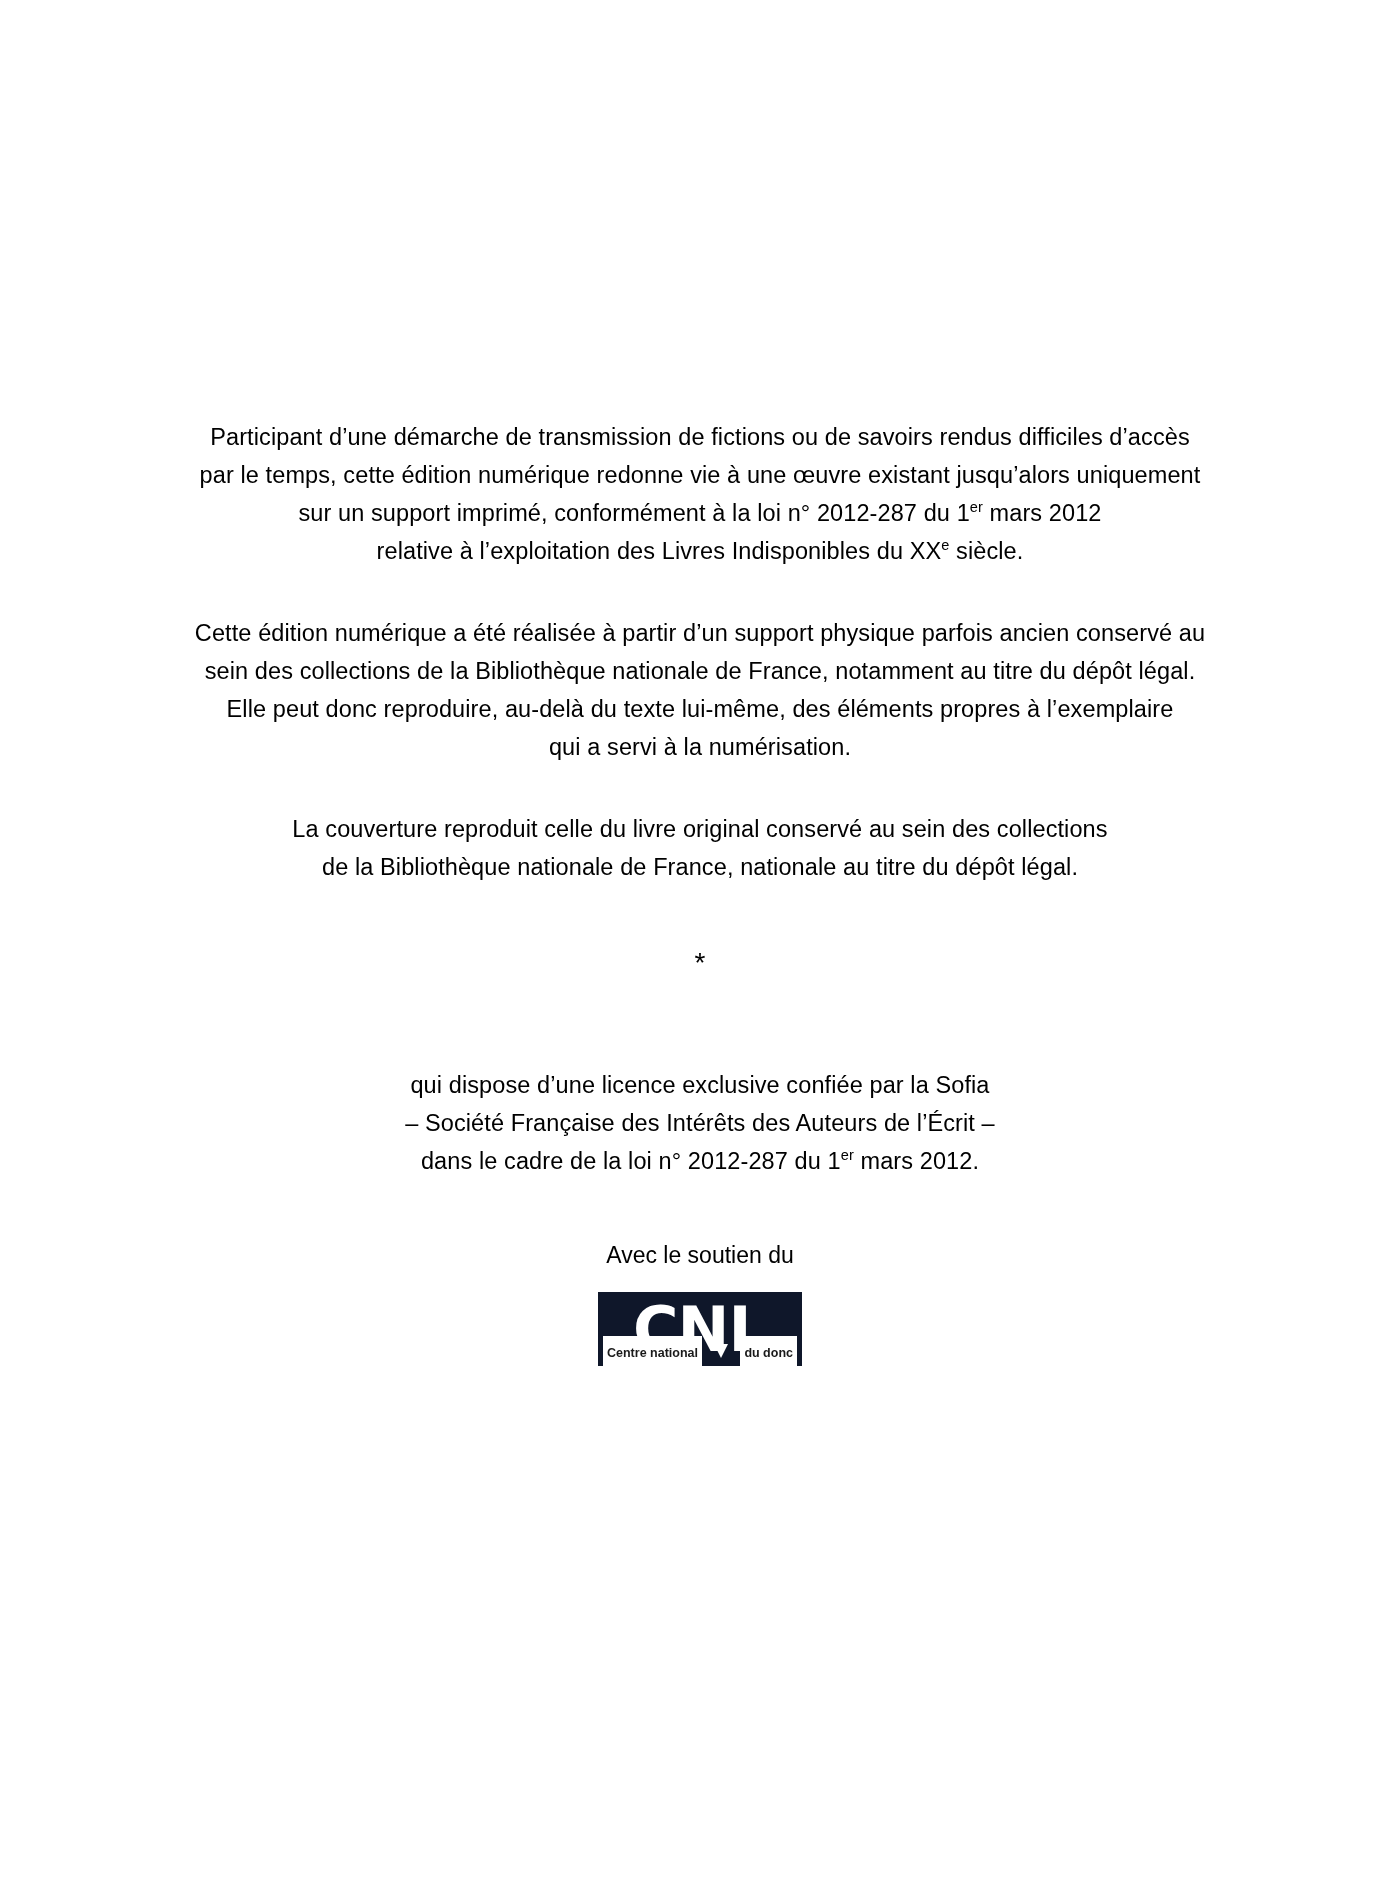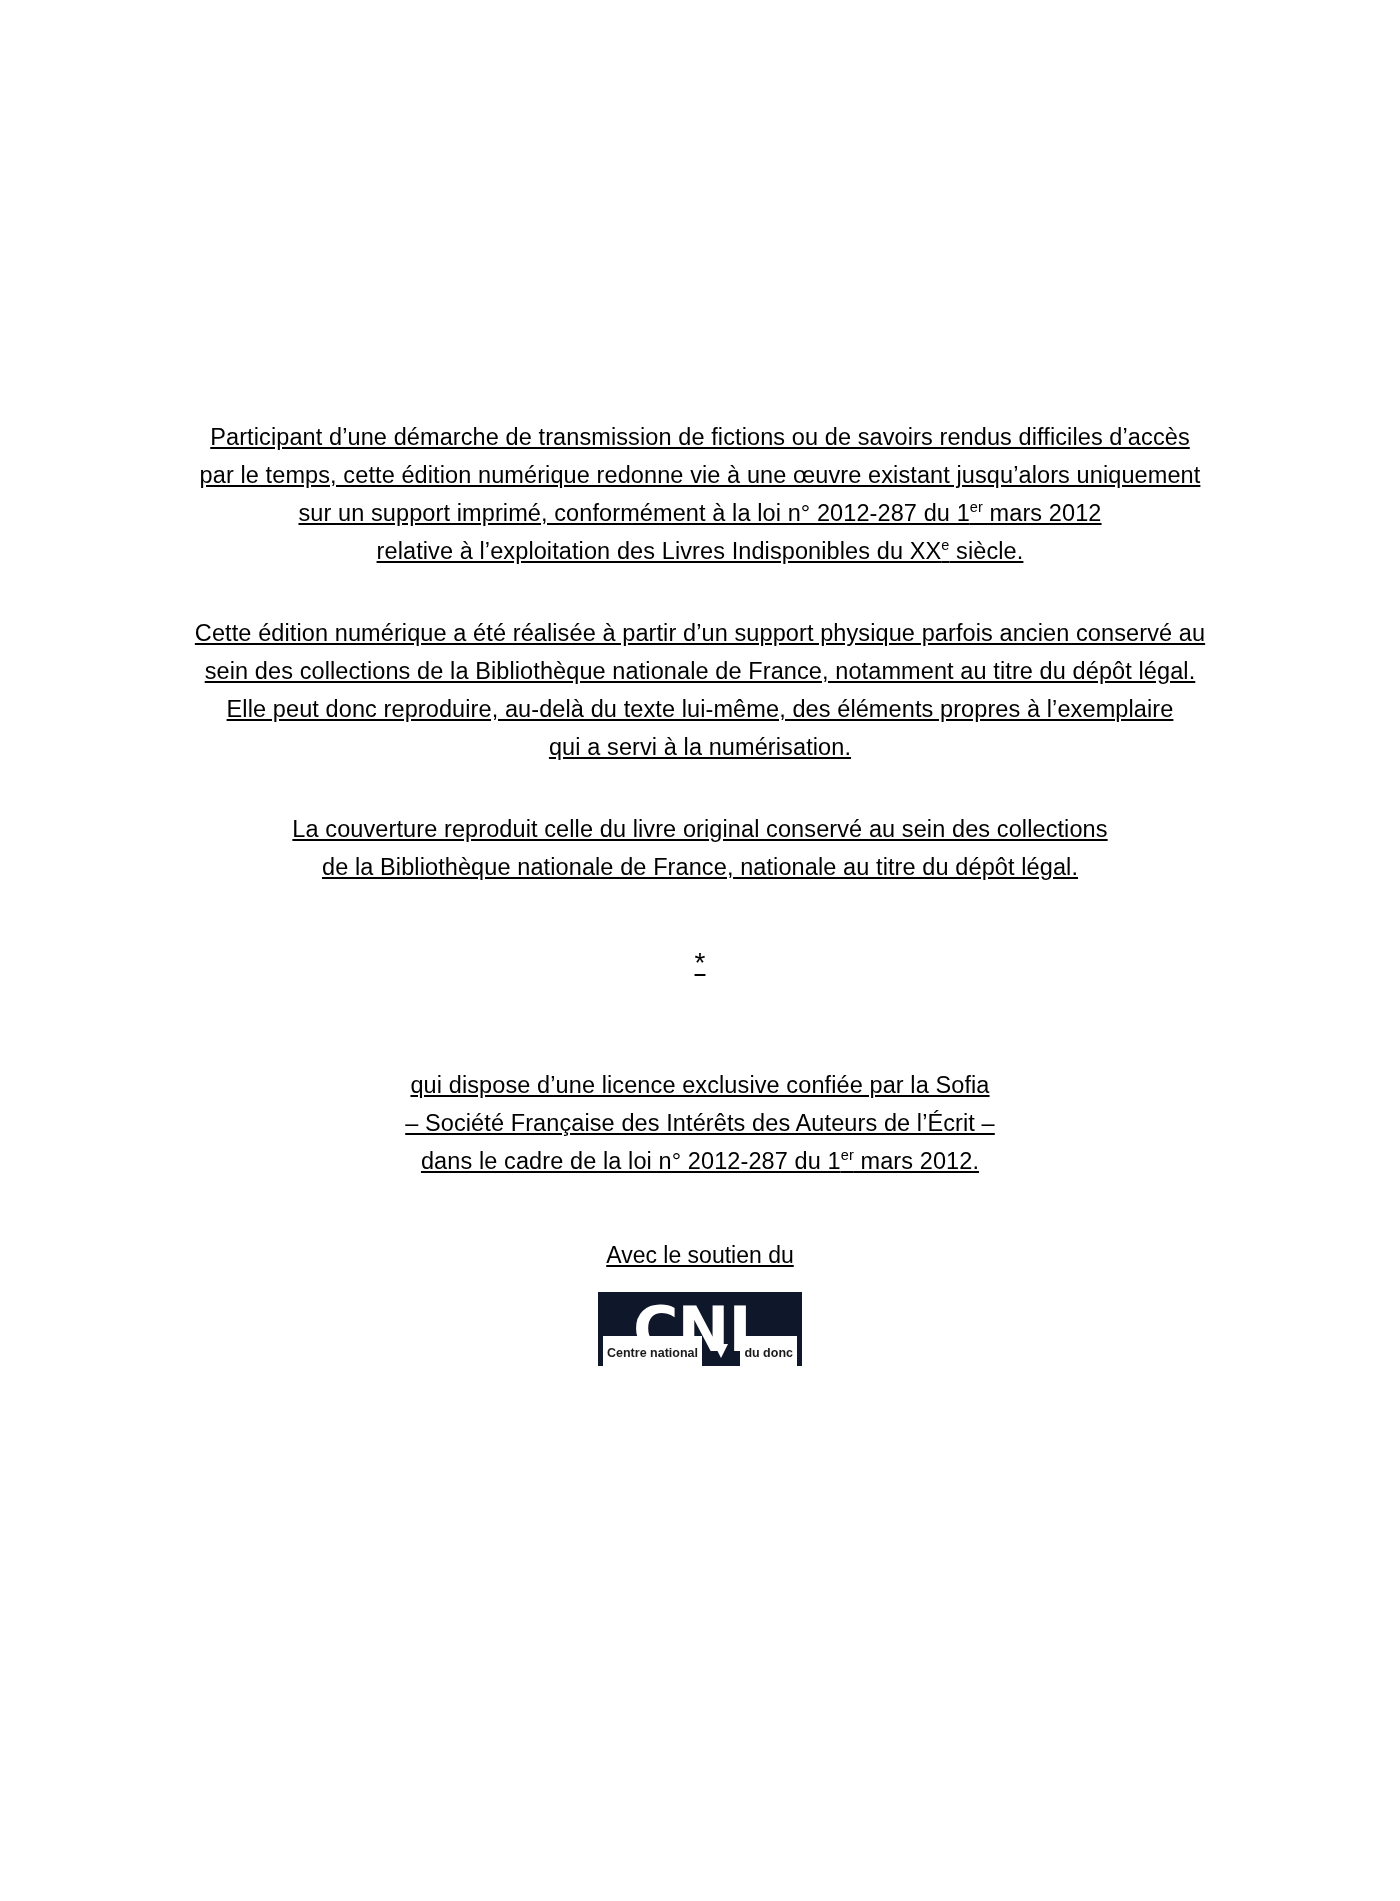--- a/index.html
+++ b/index.html
@@ -22,21 +22,20 @@
     width: 1400px;
     height: 1901px;
     background: #ffffff;
   }
   .content {
     position: absolute;
     top: 418px;
     left: 100px;
     width: 1200px;
     text-align: center;
-    text-decoration: underline;
   }
   .para {
     font-size: 23.5px;
     line-height: 38px;
     margin: 0 0 38px 0;
     letter-spacing: 0.1px;
     white-space: pre-line;
   }
   .para-legal {
     margin-bottom: 44px;

